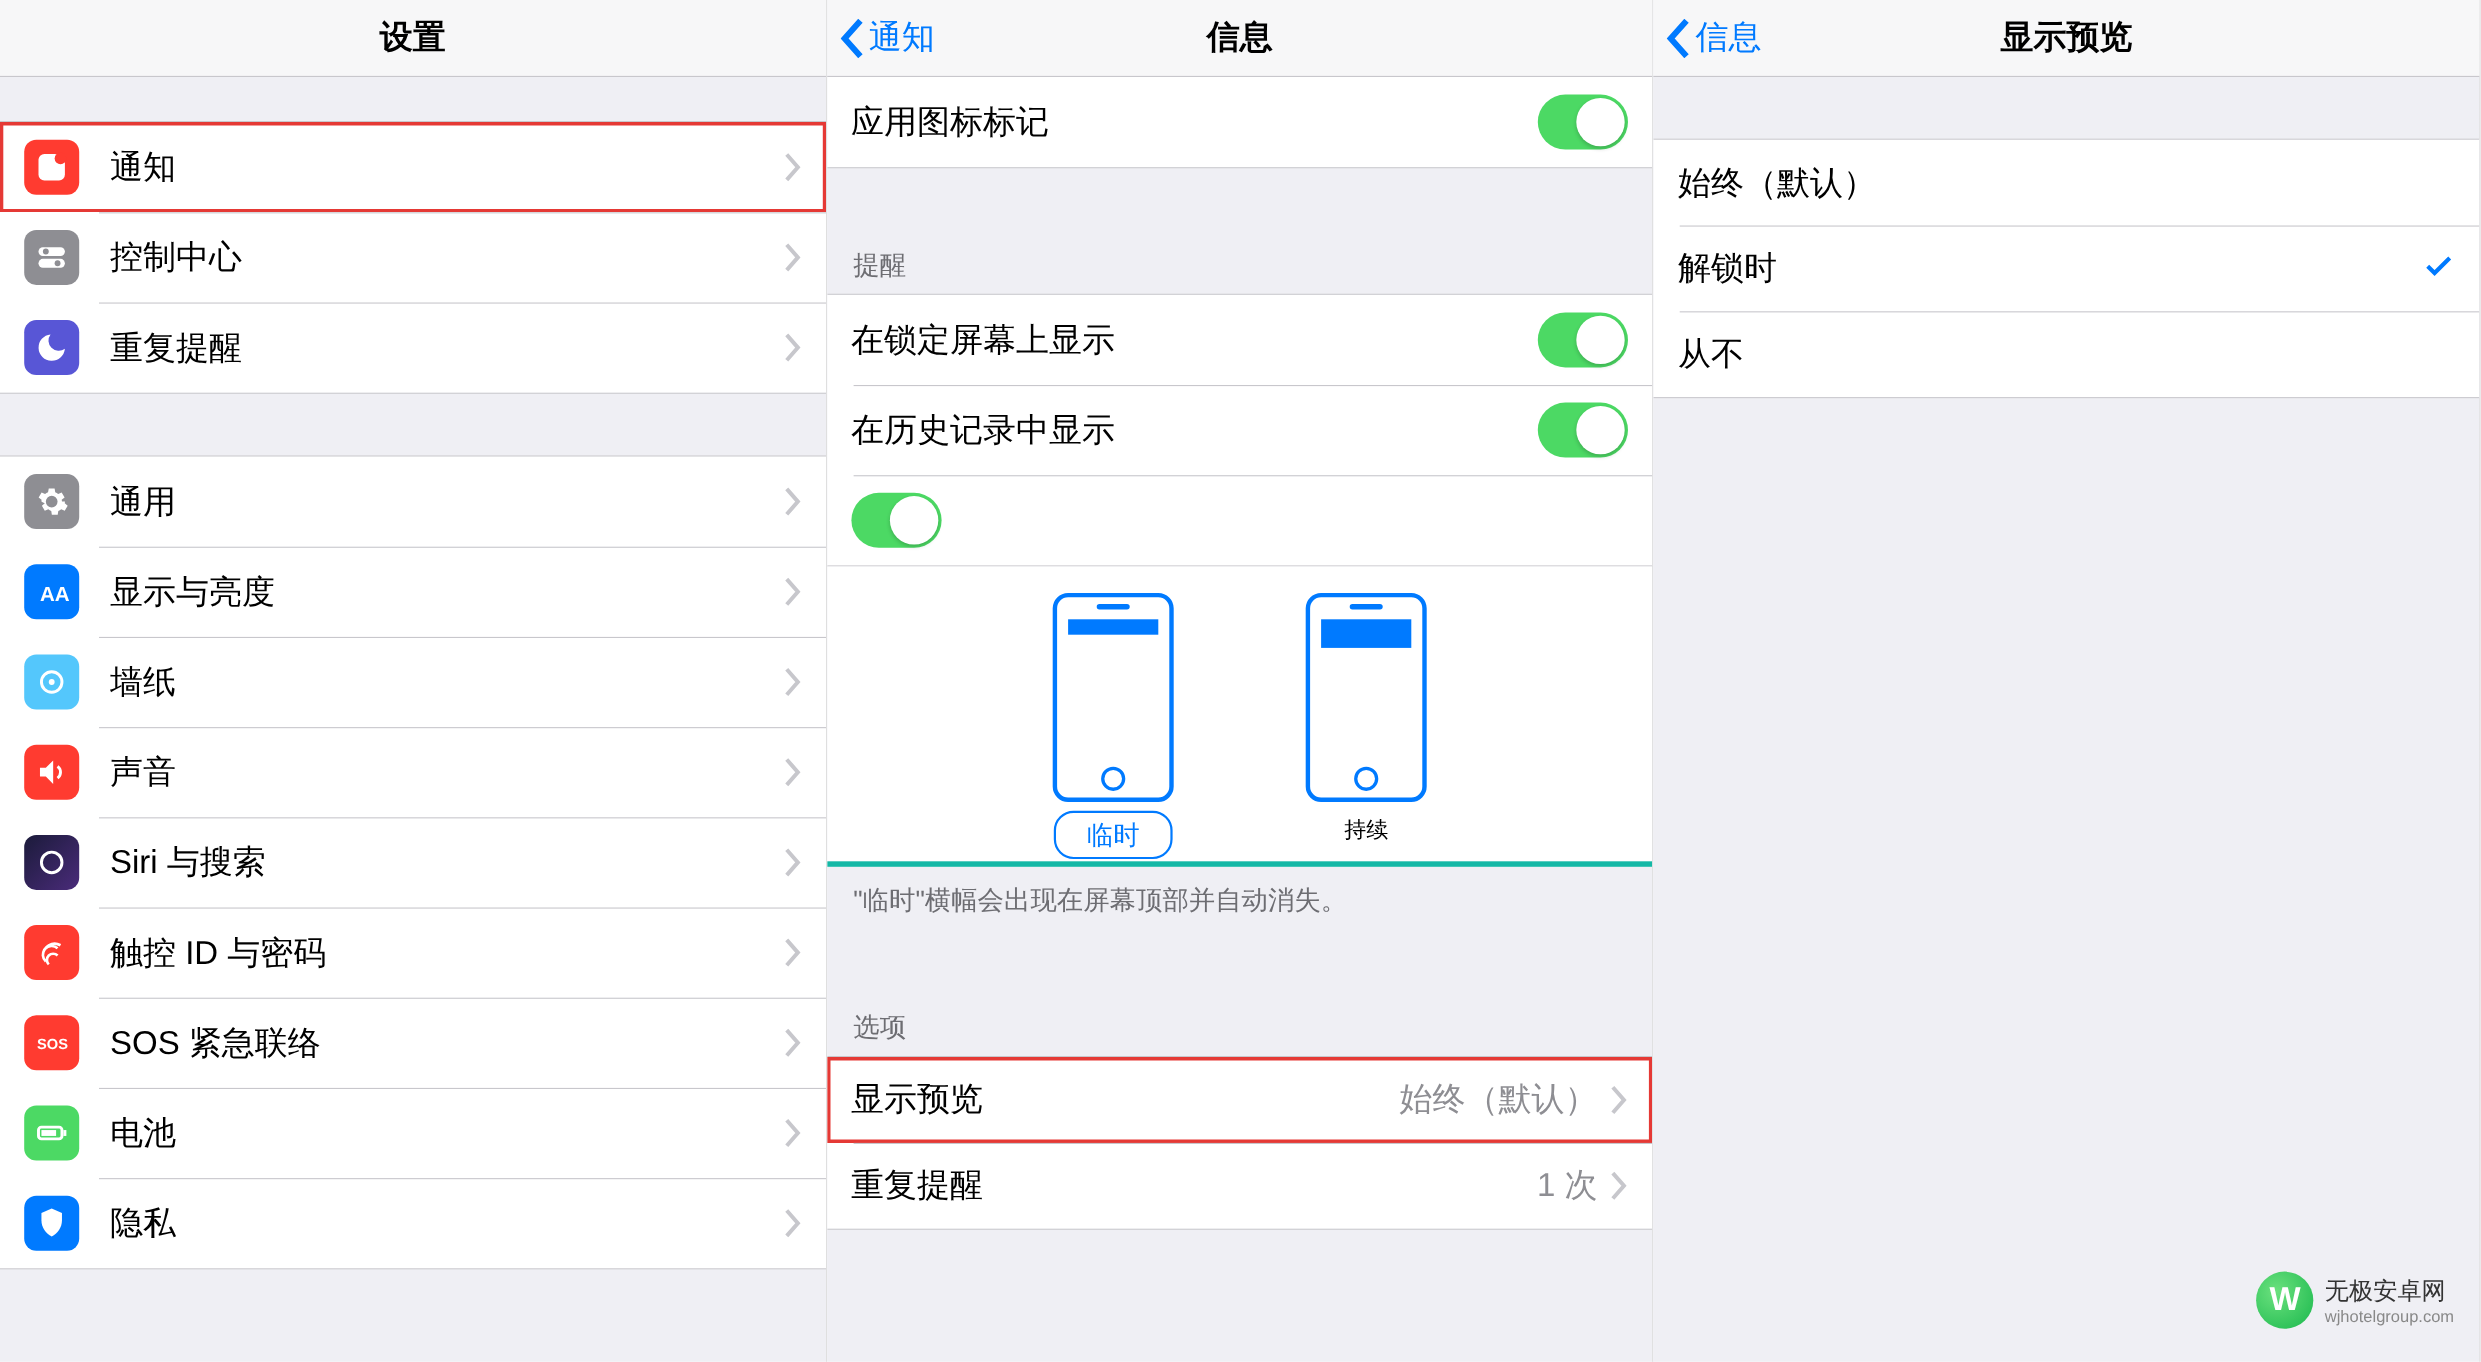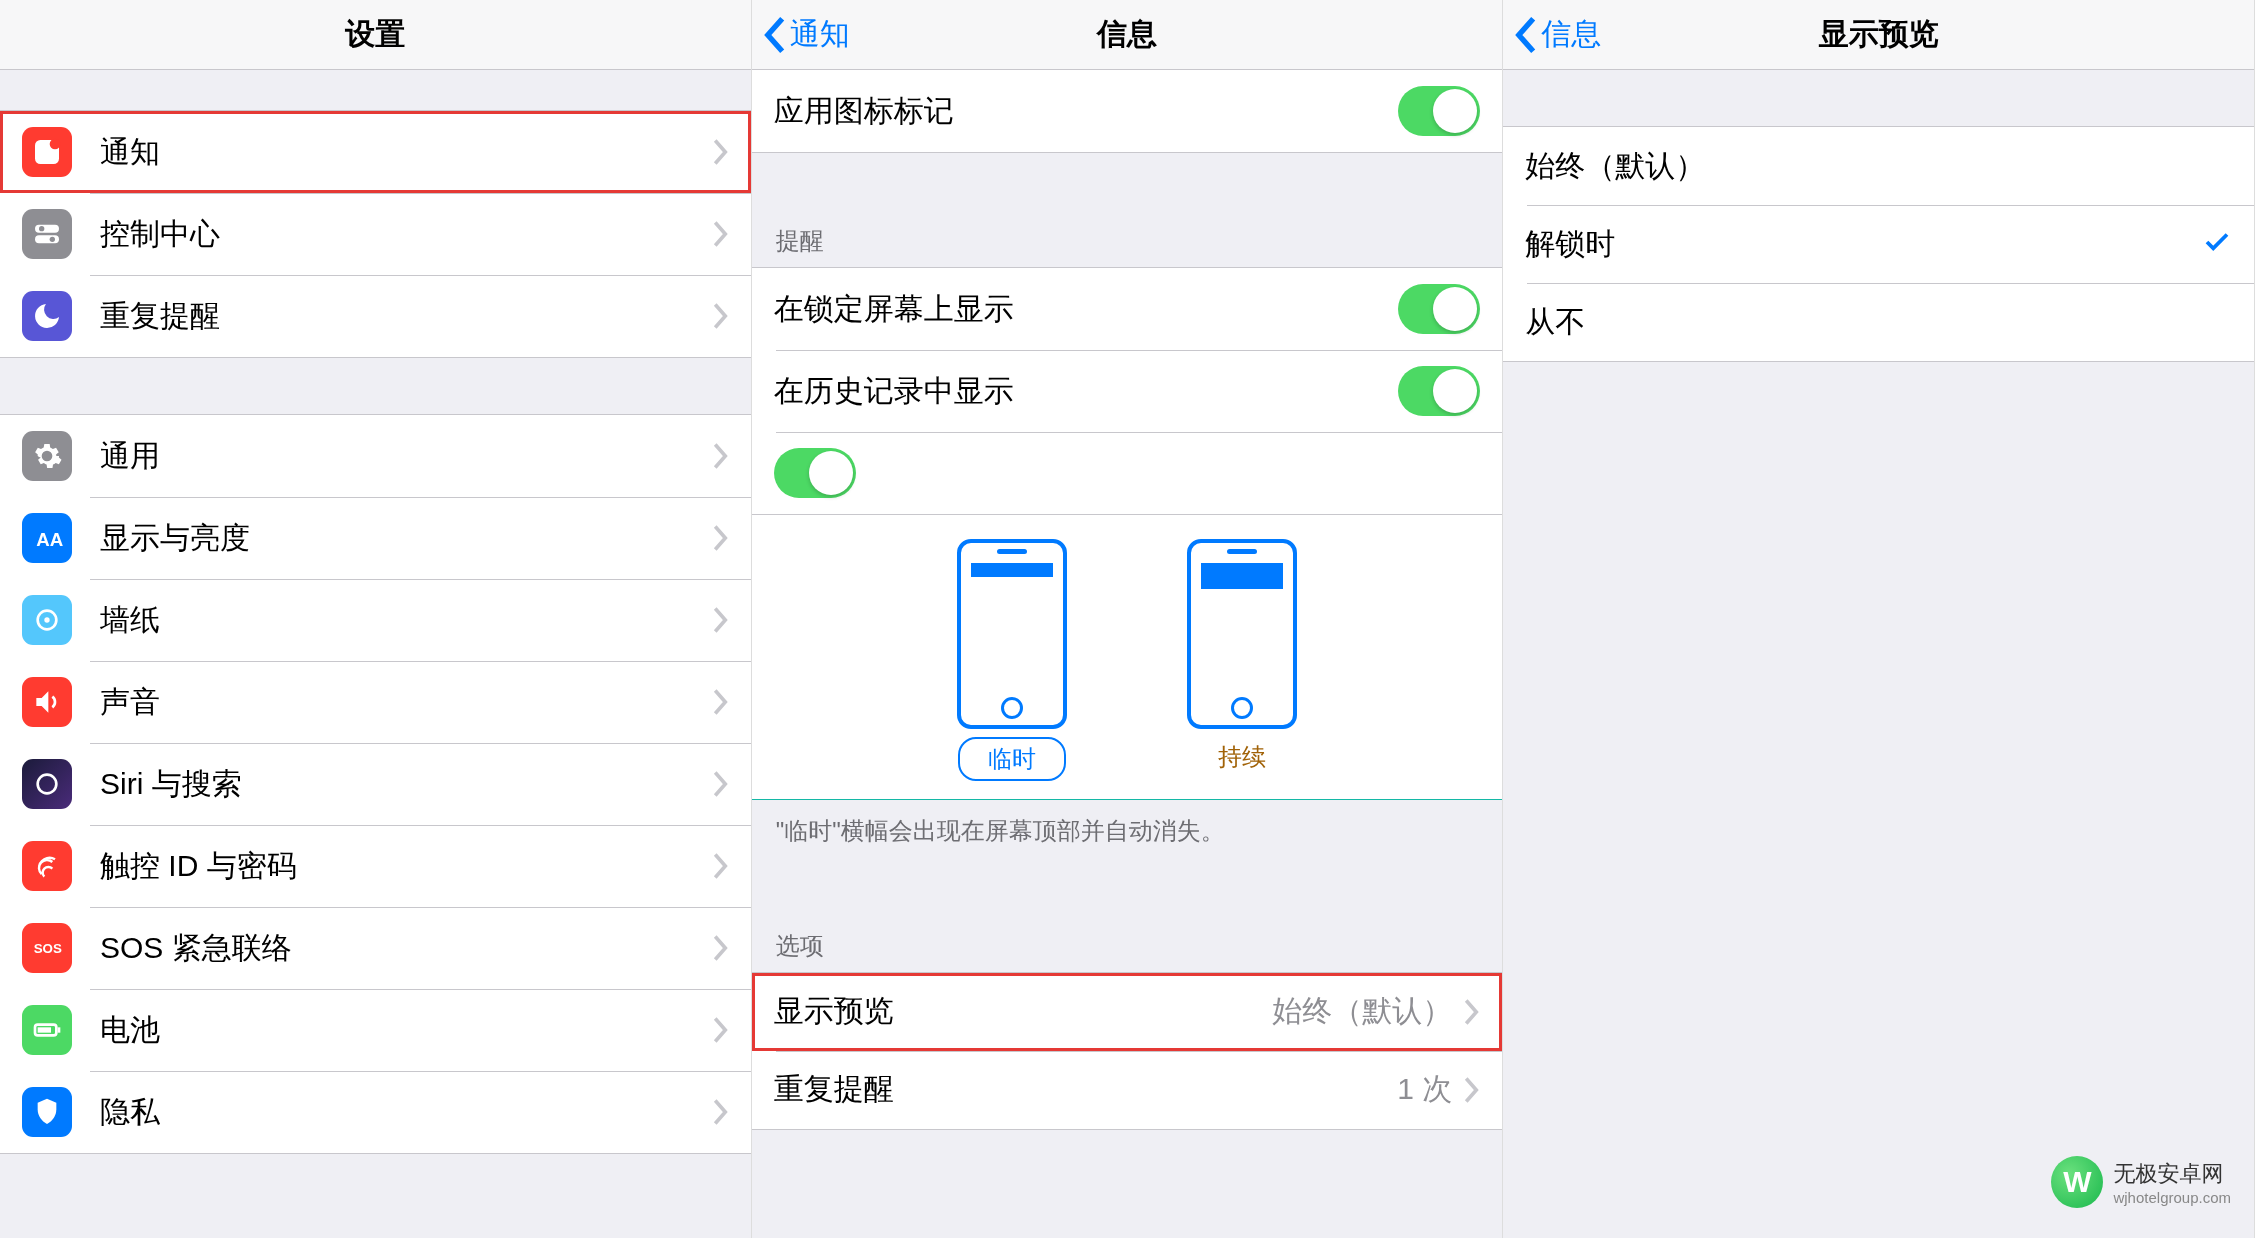--- a/index.html
+++ b/index.html
@@ -110,22 +110,22 @@
 .highlight-red { box-shadow: inset 0 0 0 3px #e53935; }
 
 .spacer-sm { height: 40px; }
 .spacer-md { height: 56px; }
 
 .banner-row {
   background:#fff;
   display:flex;
   justify-content:center;
   gap:120px;
-  padding: 24px 0 18px;
-  border-bottom:1px solid #14b8a6;
+  padding: 24px 0 2px;
+  border-bottom:5px solid #14b8a6;
 }
 .banner-opt { text-align:center; }
 .phone {
   width:110px; height:190px;
   border:4px solid #007aff;
   border-radius:14px;
   position:relative;
   margin:0 auto 8px;
 }
 .phone::before{
@@ -142,21 +142,21 @@
 }
 .phone-banner-thick{
   position:absolute; top:20px; left:10px; right:10px; height:26px;
   background:#007aff;
 }
 .banner-pill{
   display:inline-block;
   border:2px solid #007aff; color:#007aff;
   border-radius:18px; padding:4px 28px; font-size:24px;
 }
-.banner-lbl{ color:#a16207; font-size:24px; padding:4px 28px; display:inline-block;}
+.banner-lbl{ color:#000000; font-size:20px; padding:4px 28px; display:inline-block;}
 
 .checkmark { color:#007aff; }
 .checkmark svg{ width:30px; height:30px; }
 
 .watermark{
   position:absolute; right:24px; bottom:30px;
   display:flex; align-items:center; gap:10px;
   color:#555;
 }
 .wm-logo{

